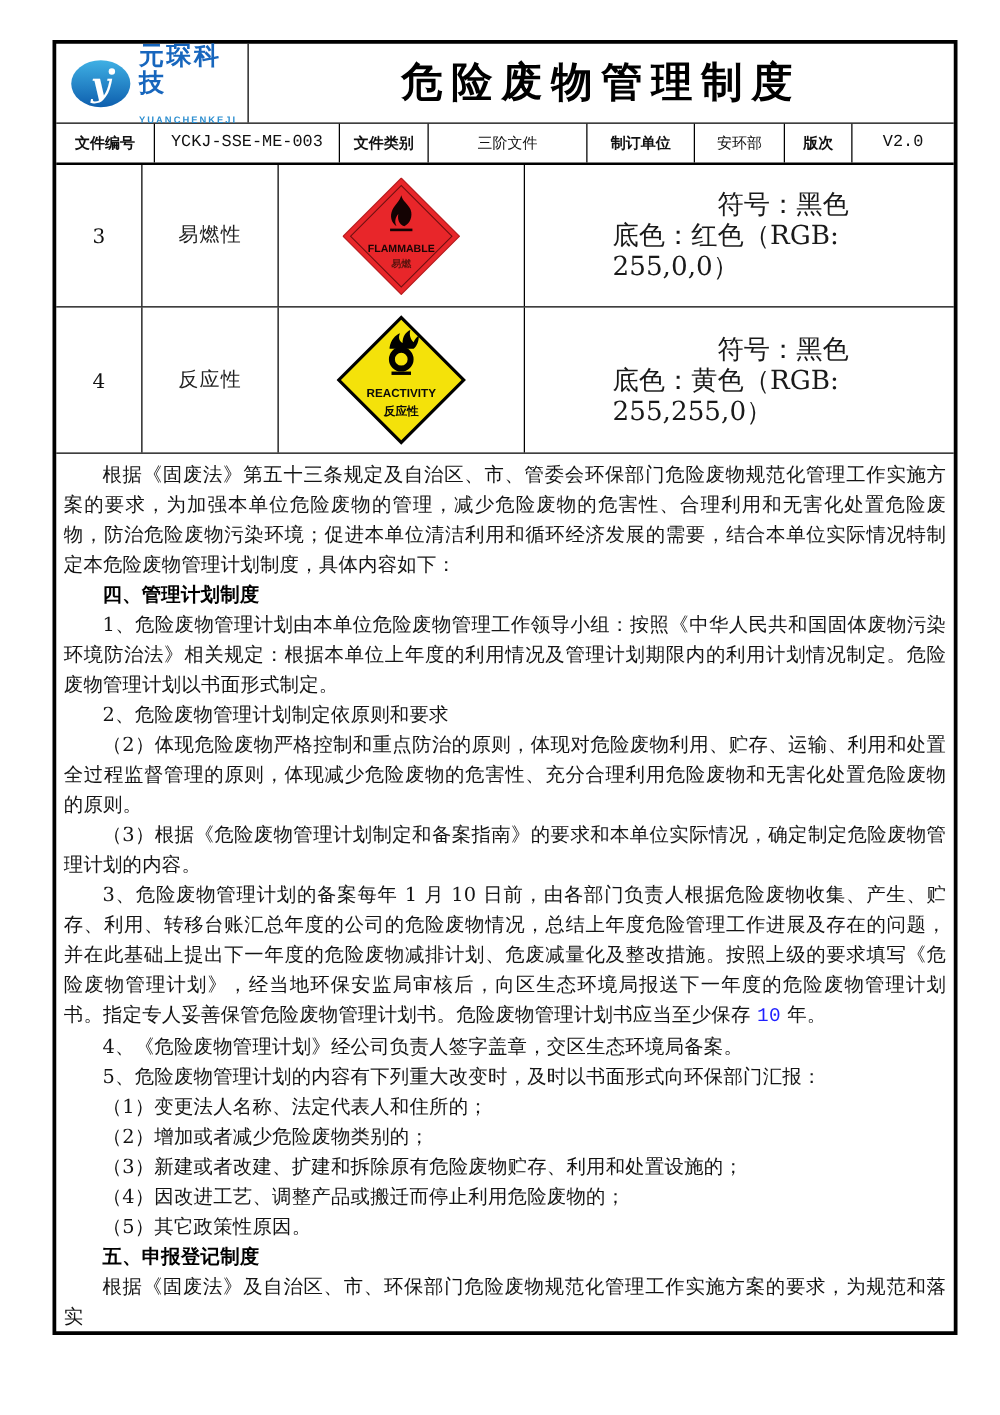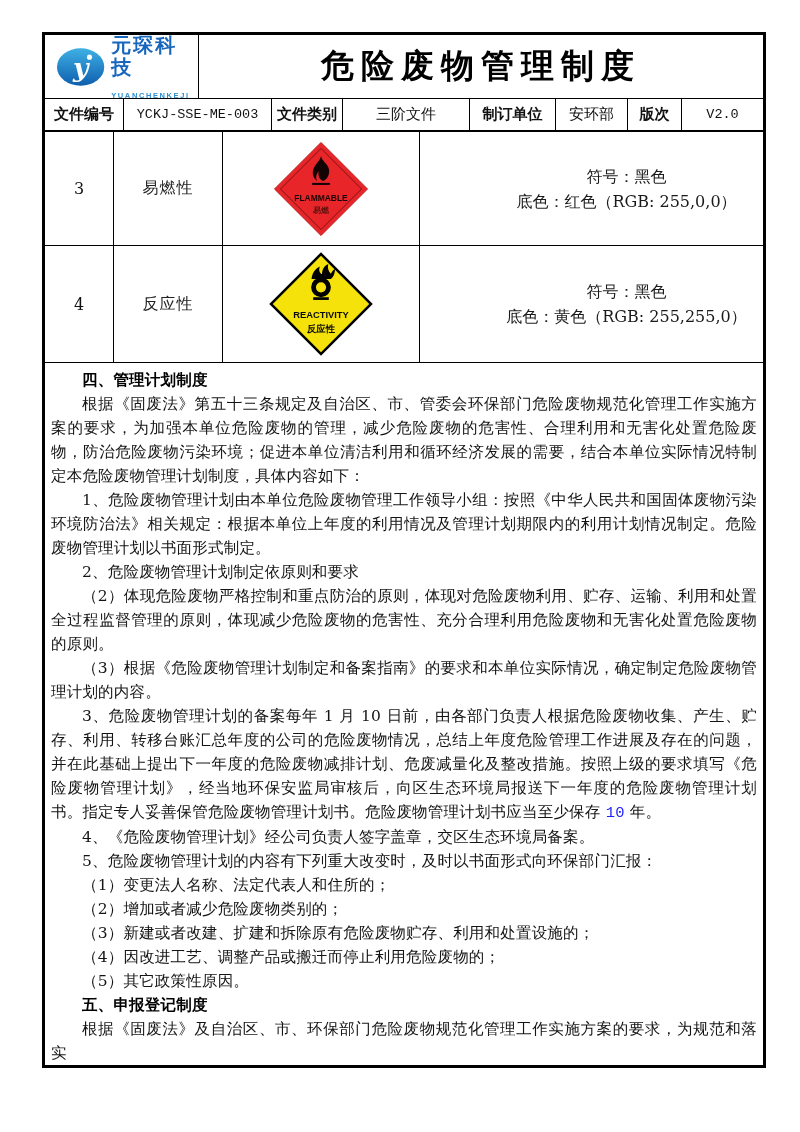--- a/index.html
+++ b/index.html
@@ -36,34 +36,34 @@
     font-size:7.5px;color:var(--brand-light);letter-spacing:1.6px;margin-top:13px;
   }
   .title-cell{
     flex:1;display:flex;align-items:center;justify-content:center;
     font-size:33px;font-weight:800;letter-spacing:7px;color:#000;
   }
   
   .info-row{height:33px;border-bottom:2px solid var(--line);}
   .info-cell{
     display:flex;align-items:center;justify-content:center;
-    border-right:1px solid var(--line);font-size:15px;overflow:hidden;white-space:nowrap;
+    border-right:1px solid var(--line);font-size:12px;overflow:hidden;white-space:nowrap;
   }
   .info-cell:last-child{border-right:none;}
   .info-cell.lab{font-weight:bold;}
   .info-cell.mono{font-family:Liberation Mono, monospace;font-size:13.5px;}
   .c1{width:79px;}.c2{width:148px;}.c3{width:71px;}.c4{width:127px;}
   .c5{width:86px;}.c6{width:72px;}.c7{width:54px;}.c8{flex:1;}
   
   .hz-num{width:69px;border-right:1px solid var(--line);display:flex;align-items:center;justify-content:center;font-size:16px;}
   .hz-name{width:109px;border-right:1px solid var(--line);display:flex;align-items:center;justify-content:center;font-size:16px;letter-spacing:1px;color:#222;}
   .hz-sym{width:197px;border-right:1px solid var(--line);display:flex;align-items:center;justify-content:center;}
   .hz-desc{
     flex:1;display:flex;flex-direction:column;align-items:center;justify-content:center;
-    font-size:16px;line-height:25px;padding-left:70px;color:#1a1a1a;
+    font-size:21px;line-height:25px;padding-left:70px;color:#1a1a1a;
   }
   .diamond-red{fill:var(--hz-red);}
   .diamond-yellow{fill:var(--hz-yellow);}
   
   .body-cell{min-height:700px;padding:5px 6px 0 6px;}
   .para{
     font-size:15.5px;line-height:24px;text-align:justify;
     text-indent:2em;letter-spacing:0.2px;color:#141414;
   }
   .para.heading{font-weight:bold;color:#000;}
@@ -138,22 +138,22 @@
           <text x="50" y="77" text-anchor="middle" font-family="DejaVu Serif, serif" font-weight="bold" font-size="9" fill="#0a0a0a">反应性</text>
         </svg>
       </div>
       <div class="hz-desc">
         <div>符号：黑色</div>
         <div>底色：黄色（RGB: 255,255,0）</div>
       </div>
     </div>
 
     <div class="body-cell" id="body-cell">
+        <p class="para normal"><span>根据《固废法》第五十三条规定及自治区、市、管委会环保部门危险废物规范化管理工作实施方案的要求，为加强本单位危险废物的管理，减少危险废物的危害性、合理利用和无害化处置危险废物，防治危险废物污染环境；促进本单位清洁利用和循环经济发展的需要，结合本单位实际情况特制定本危险废物管理计划制度，具体内容如下：</span></p>
         <p class="para heading"><span>四、管理计划制度</span></p>
-        <p class="para normal"><span>根据《固废法》第五十三条规定及自治区、市、管委会环保部门危险废物规范化管理工作实施方案的要求，为加强本单位危险废物的管理，减少危险废物的危害性、合理利用和无害化处置危险废物，防治危险废物污染环境；促进本单位清洁利用和循环经济发展的需要，结合本单位实际情况特制定本危险废物管理计划制度，具体内容如下：</span></p>
         <p class="para normal"><span>1、危险废物管理计划由本单位危险废物管理工作领导小组：按照《中华人民共和国固体废物污染环境防治法》相关规定：根据本单位上年度的利用情况及管理计划期限内的利用计划情况制定。危险废物管理计划以书面形式制定。</span></p>
         <p class="para normal"><span>2、危险废物管理计划制定依原则和要求</span></p>
         <p class="para normal"><span>（2）体现危险废物严格控制和重点防治的原则，体现对危险废物利用、贮存、运输、利用和处置全过程监督管理的原则，体现减少危险废物的危害性、充分合理利用危险废物和无害化处置危险废物的原则。</span></p>
         <p class="para normal"><span>（3）根据《危险废物管理计划制定和备案指南》的要求和本单位实际情况，确定制定危险废物管理计划的内容。</span></p>
         <p class="para normal"><span>3、危险废物管理计划的备案每年 1 月 10 日前，由各部门负责人根据危险废物收集、产生、贮存、利用、转移台账汇总年度的公司的危险废物情况，总结上年度危险管理工作进展及存在的问题，并在此基础上提出下一年度的危险废物减排计划、危废减量化及整改措施。按照上级的要求填写《危险废物管理计划》，经当地环保安监局审核后，向区生态环境局报送下一年度的危险废物管理计划书。指定专人妥善保管危险废物管理计划书。危险废物管理计划书应当至少保存 </span><span style="color: rgb(31, 31, 255); font-family: Liberation Mono, monospace;">10</span><span> 年。</span></p>
         <p class="para normal"><span>4、《危险废物管理计划》经公司负责人签字盖章，交区生态环境局备案。</span></p>
         <p class="para normal"><span>5、危险废物管理计划的内容有下列重大改变时，及时以书面形式向环保部门汇报：</span></p>
         <p class="para normal"><span>（1）变更法人名称、法定代表人和住所的；</span></p>
         <p class="para normal"><span>（2）增加或者减少危险废物类别的；</span></p>
         <p class="para normal"><span>（3）新建或者改建、扩建和拆除原有危险废物贮存、利用和处置设施的；</span></p>

